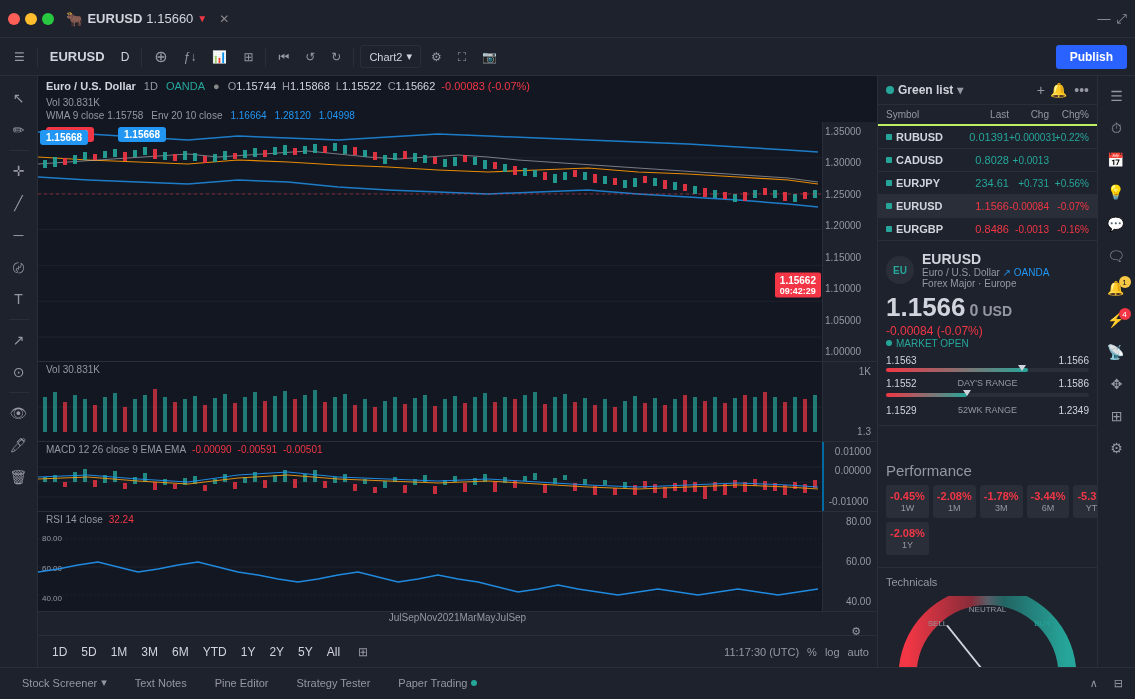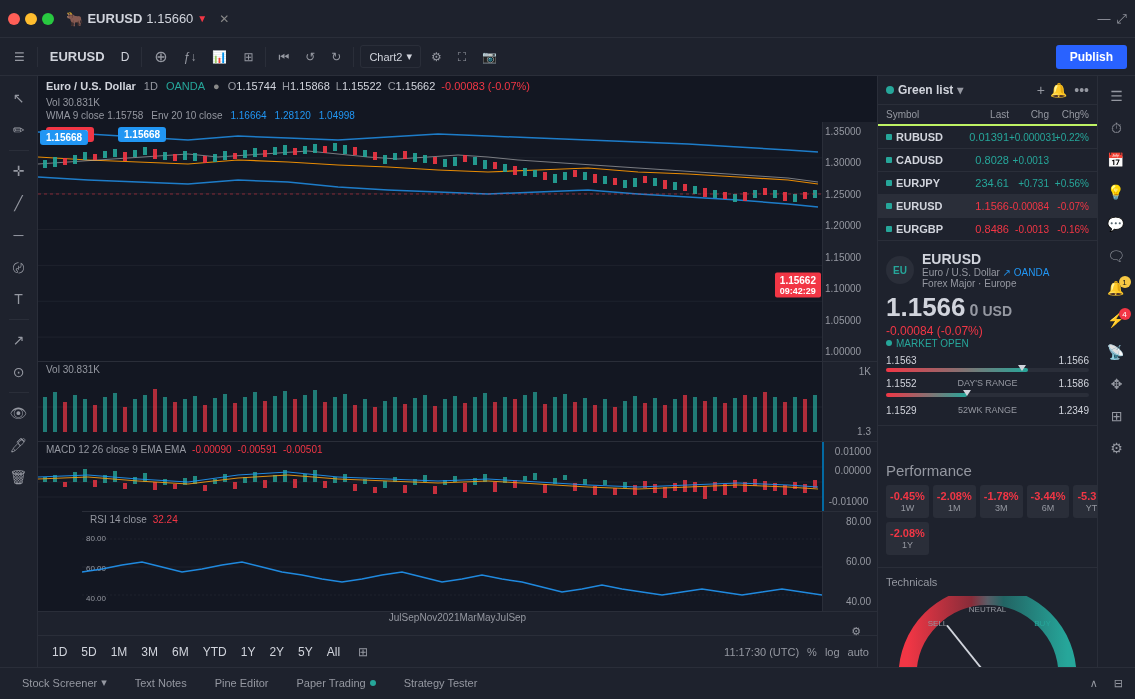--- a/index.html
+++ b/index.html
@@ -124,21 +124,21 @@
     .fr-badge-yellow { background: #f7c843; color: #131722; }
 
     
     .price-tag-red { background: #f23645; color: #fff; padding: 2px 6px; border-radius: 3px; font-size: 11px; font-weight: 600; }
     .price-tag-blue { background: #2196f3; color: #fff; padding: 2px 6px; border-radius: 3px; font-size: 11px; font-weight: 600; }
 
     
     .main-chart-wrapper { flex: 1; position: relative; min-height: 200px; }
     .vol-chart { height: 80px; }
     .macd-chart { height: 70px; }
-    .rsi-chart { height: 100px; margin-left: 44px; }
+    .rsi-chart { height: 100px; }
     .chart-main-col { flex: 1; overflow: hidden; position: relative; }
   </style>
 </head>
 <body>
 
 <div class="top-bar">
   <div class="window-controls">
     <div class="wc wc-red"></div>
     <div class="wc wc-yellow"></div>
     <div class="wc wc-green"></div>
@@ -850,23 +850,23 @@
     <span>Stock Screener</span>
     <span style="color:#9598a1;">▾</span>
   </div>
   <div class="bottom-tab">
     <span>Text Notes</span>
   </div>
   <div class="bottom-tab">
     <span>Pine Editor</span>
   </div>
   <div class="bottom-tab">
+    <span>Strategy Tester</span>
+  </div>
+  <div class="bottom-tab">
     <span>Paper Trading</span>
     <span class="dot"></span>
-  </div>
-  <div class="bottom-tab">
-    <span>Strategy Tester</span>
   </div>
   <div class="bottom-controls">
     <button class="bc-btn">∧</button>
     <button class="bc-btn">⊟</button>
   </div>
 </div>
 
 </body></html>

